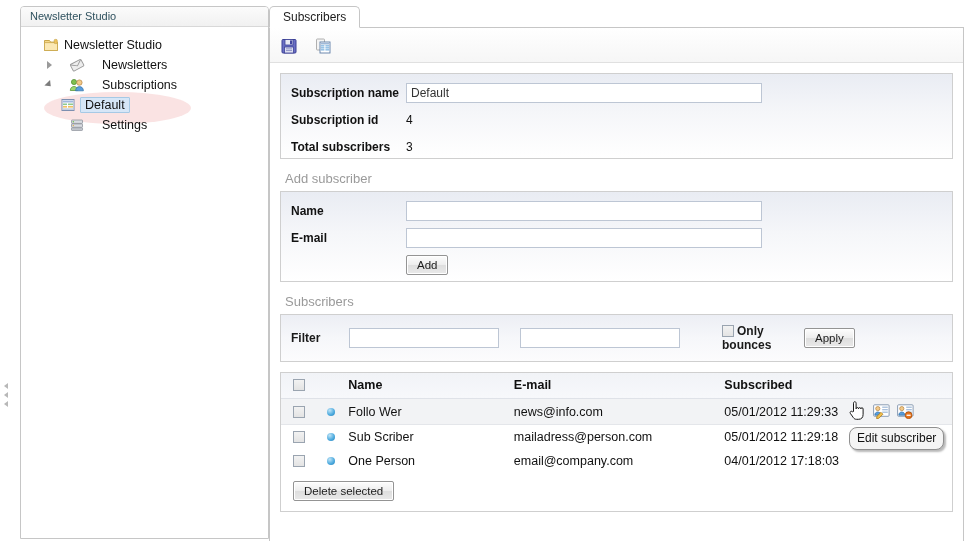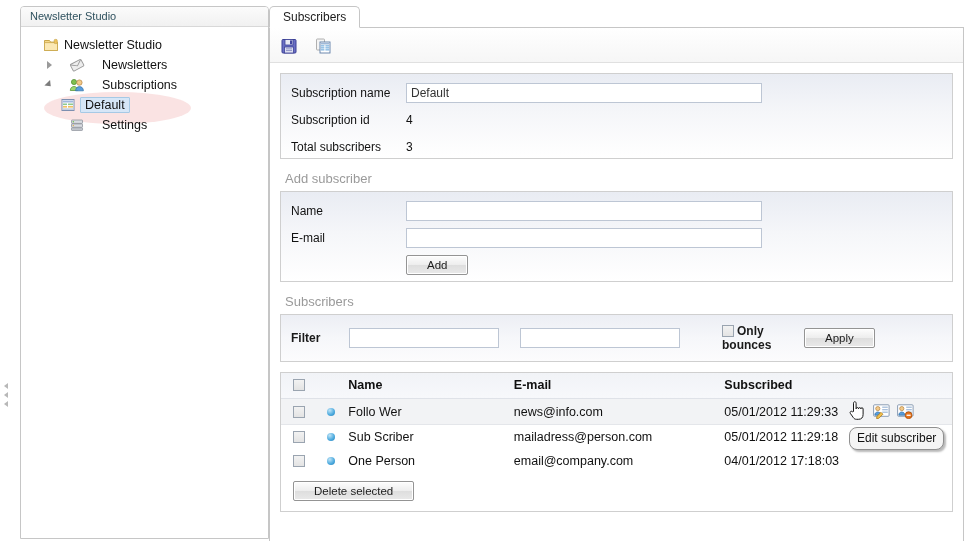--- a/index.html
+++ b/index.html
@@ -201,21 +201,21 @@
     display: flex;
     align-items: center;
     margin-bottom: 6px;
     min-height: 21px;
   }
   .form-row:last-child { margin-bottom: 0; }
   .form-label {
     width: 115px;
     flex: 0 0 115px;
     font-size: 12px;
-    font-weight: normal;
+    font-weight: bold;
     color: #121212;
   }
   .form-value { font-size: 12px; color: #111; }
   .txt {
     height: 20px;
     border: 1px solid #bdc6d4;
     background: #ffffff;
     font-family: "Liberation Sans", sans-serif;
     font-size: 12px;
     color: #333;
@@ -232,21 +232,21 @@
     font-weight: normal;
   }
 
   .btn {
     font-family: "Liberation Sans", sans-serif;
     font-size: 11.5px;
     color: #1c1c1c;
     background: linear-gradient(to bottom,#fdfdfd 0%,#ededed 50%,#dedede 51%,#e9e9e9 100%);
     border: 1px solid #949494;
     border-radius: 2px;
-    padding: 3px 20px;
+    padding: 3px 10px;
     cursor: pointer;
     box-shadow: inset 0 0 0 1px #ffffff;
   }
 
   
   #filter-panel {
     border: 1px solid #cfcfcf;
     background: linear-gradient(to bottom, #eceef4 0%, #f6f7fa 50%, #fcfcfd 100%);
     padding: 9px 10px;
     display: flex;

